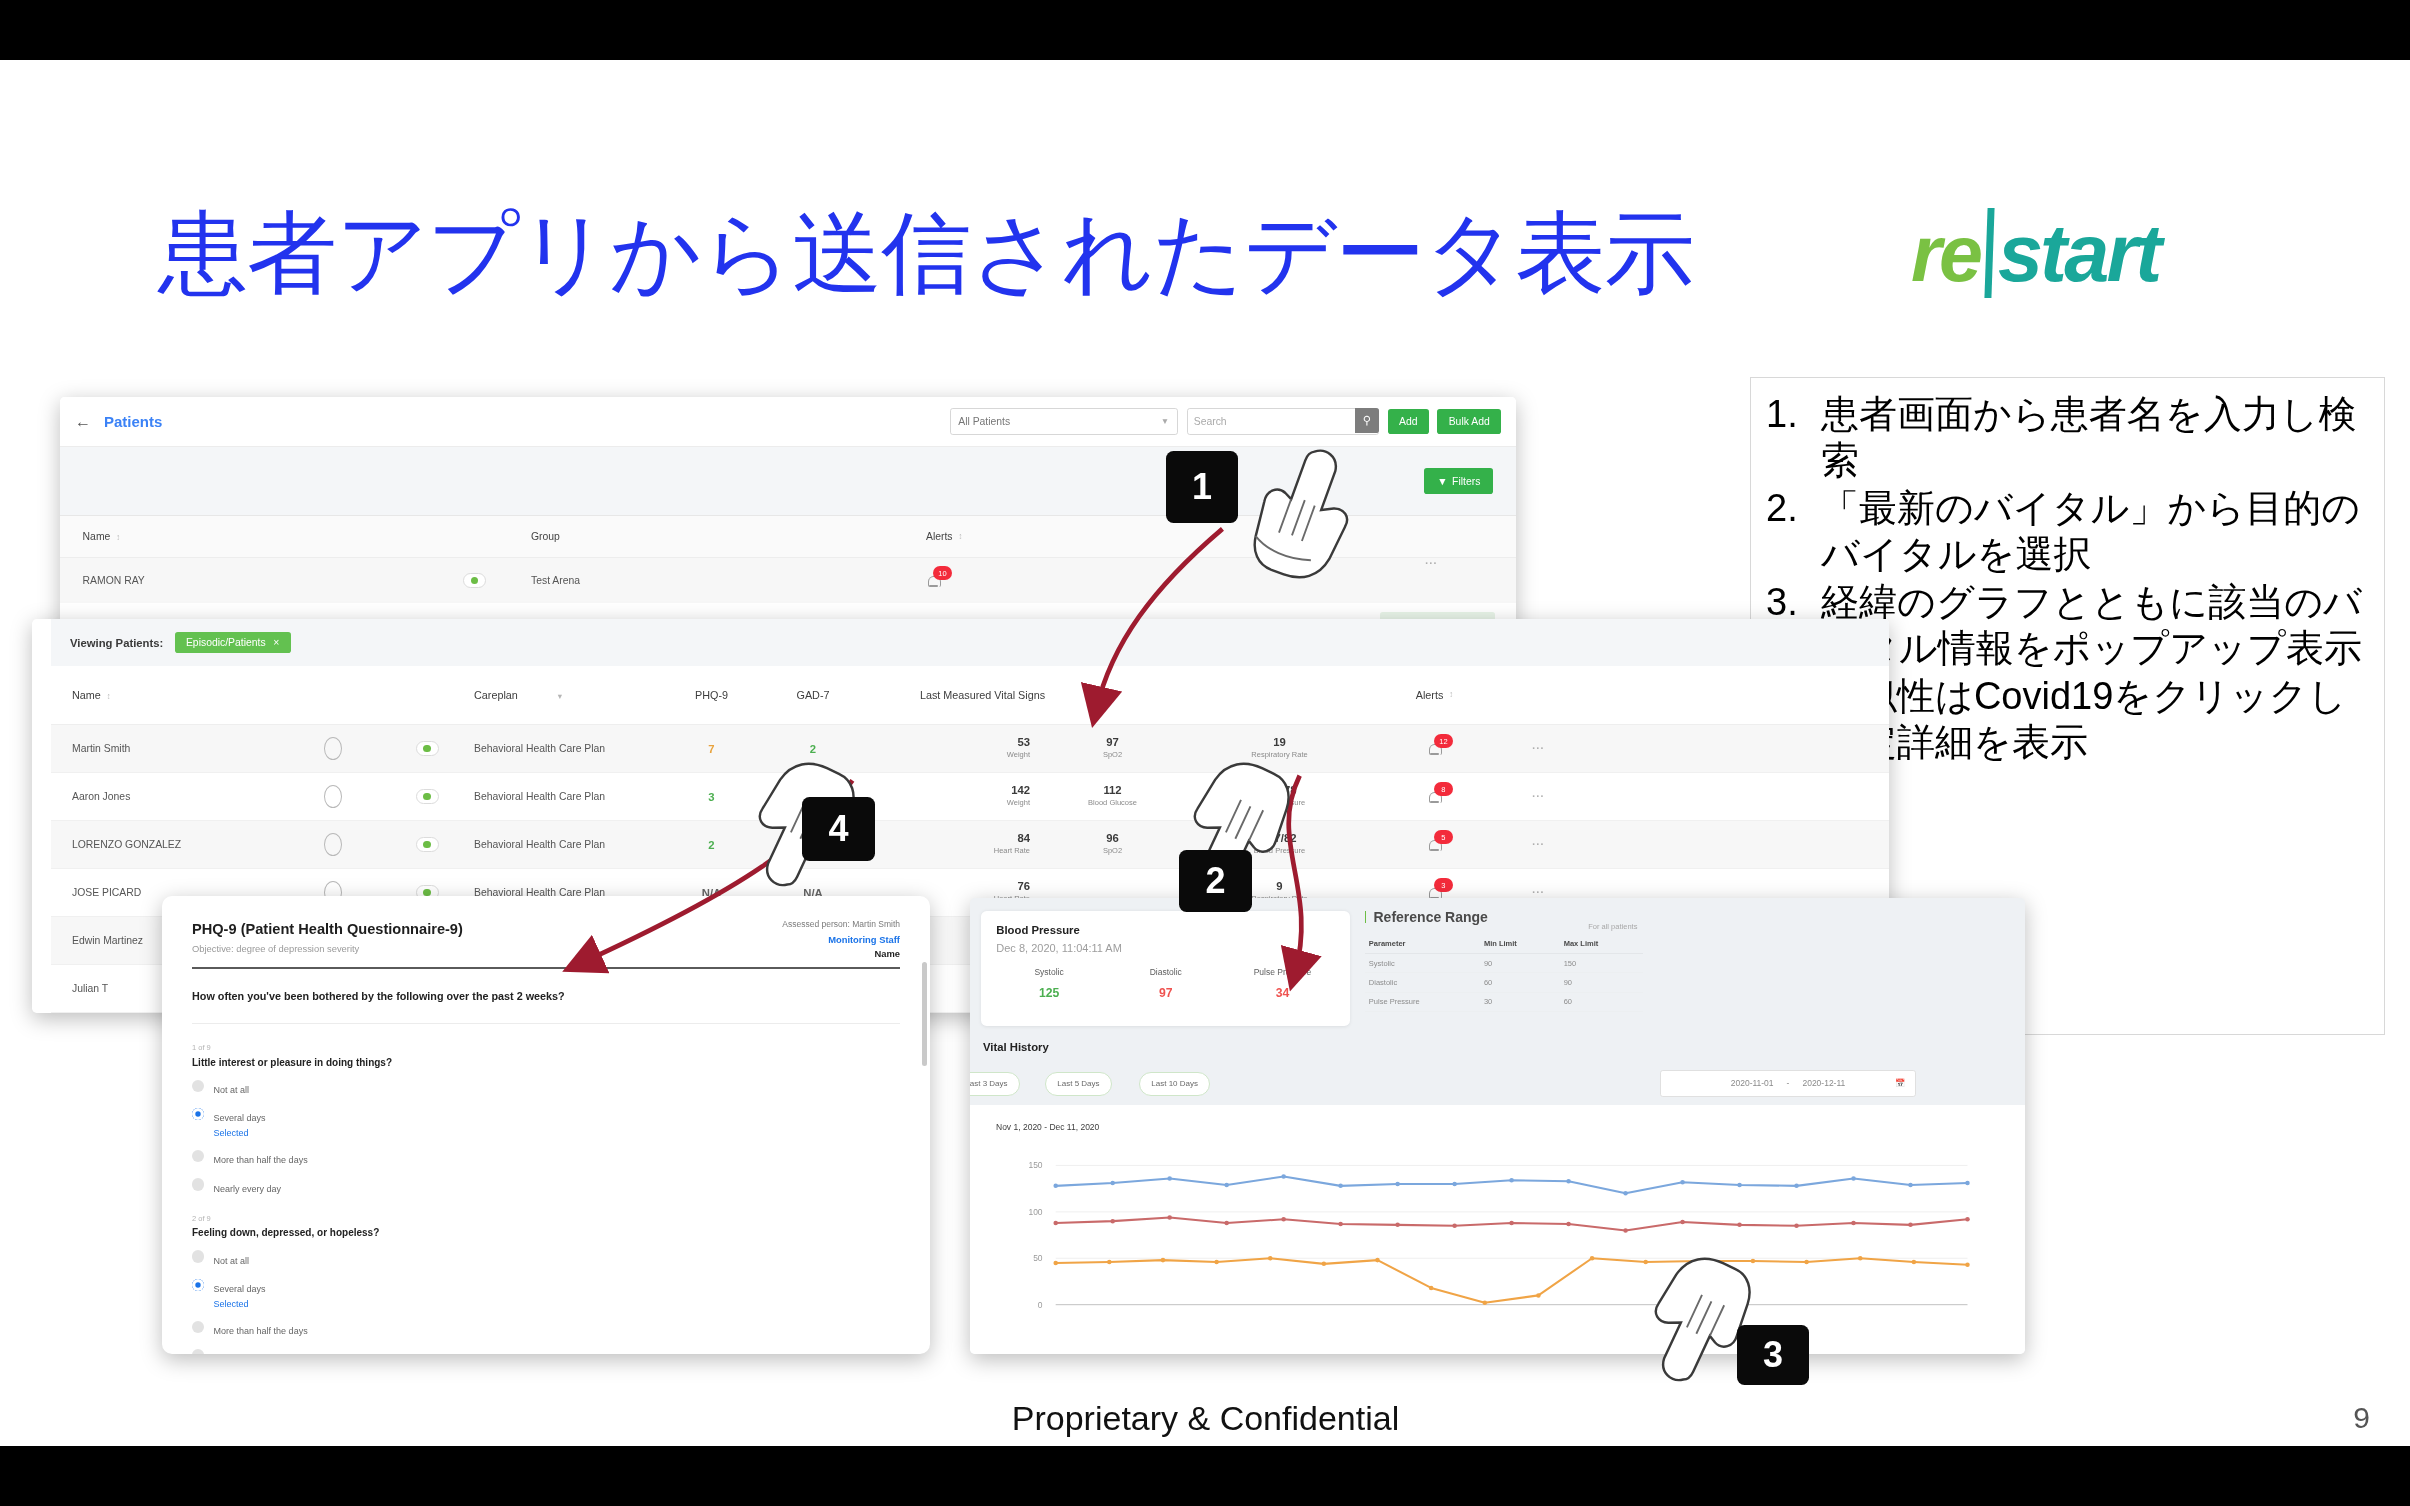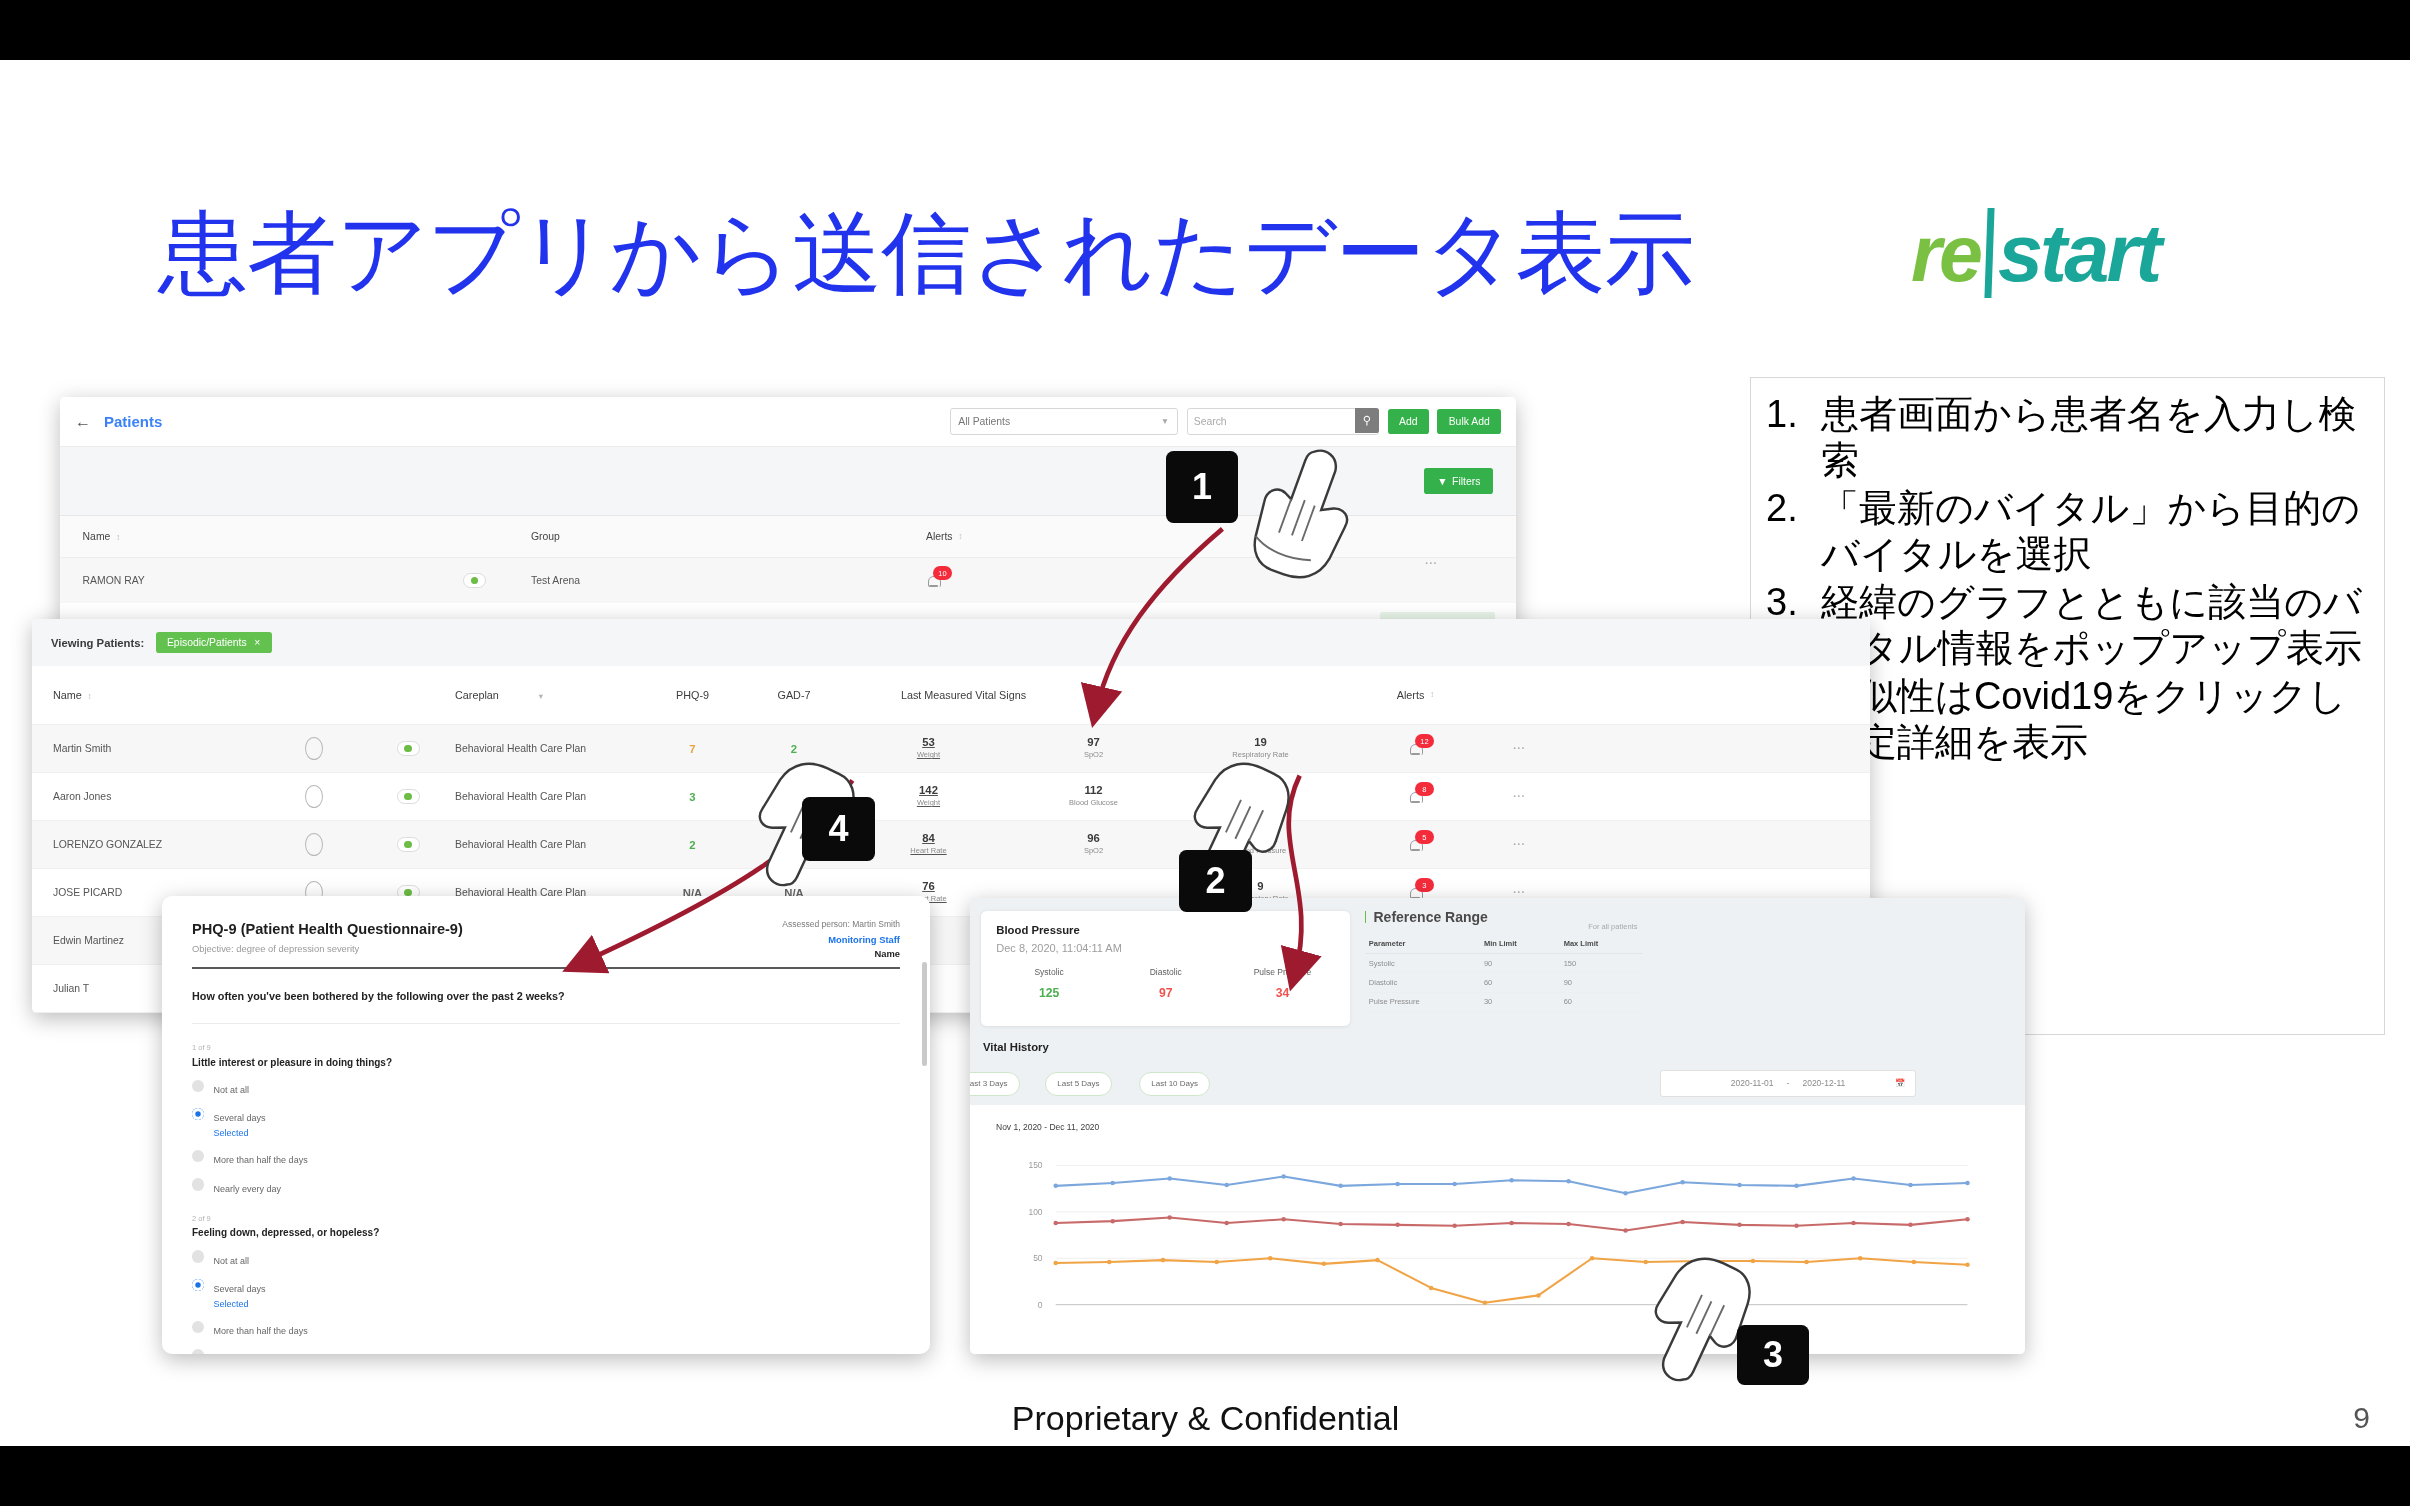--- a/index.html
+++ b/index.html
@@ -55,34 +55,34 @@
   .greenpill i{width:7.5px;height:7.5px;border-radius:50%;background:#6cbd45;display:block;}
   .bell{position:relative;width:15px;height:17px;}
   .bell .b{position:absolute;left:1.9px;top:3.8px;width:11.3px;height:10.4px;border:1.5px solid #9a9a9a;border-radius:5.6px 5.6px 1.9px 1.9px;border-bottom:none;}
   .bell .bb{position:absolute;left:2.8px;top:13px;width:9.4px;height:1.9px;background:#9a9a9a;border-radius:0.9px;}
   .badge{position:absolute;left:6.6px;top:-5.6px;min-width:14px;height:14px;border-radius:7.5px;background:#f32b3b;color:#fff;
      font-size:7.5px;display:flex;align-items:center;justify-content:center;padding:0 2.8px;}
   .kebab{font-size:12.2px;color:#999;letter-spacing:0;line-height:8.5px;writing-mode:vertical-rl;}
   .vpd{position:absolute;right:21px;bottom:7.5px;background:#e8f4e8;border-radius:2.8px;padding:5.6px 11.3px;font-size:10.4px;color:#5c6b5c;}
 
   
-  #shot-table{left:32px;top:559px;width:1838px;height:394px;border-radius:4.7px;background:#fff;}
+  #shot-table{left:32px;top:559px;width:1838px;height:394px;border-radius:4.7px;background:#fff;padding-left:19px;}
   .vt-top{height:47px;background:#f4f6f8;display:flex;align-items:center;padding:0 19px;gap:11.3px;}
   .vt-top .lbl{font-size:11.3px;font-weight:700;color:#3a3a3a;}
   .chip{background:#63c150;color:#fff;border-radius:2.8px;font-size:10.4px;padding:4.7px 11.3px;display:flex;align-items:center;gap:7.5px;}
   .vt-head{height:58px;background:#fff;border-bottom:0.9px solid #eee;display:flex;align-items:center;font-size:10.8px;color:#3d3d3d;}
   .vt-row{height:47px;display:flex;align-items:center;font-size:10.4px;color:#555;border-bottom:0.9px solid #f0f0f0;}
   .vt-row.alt{background:#f7f7f7;}
   .c-name{width:235px;padding-left:21px;box-sizing:border-box;}
   .c-ring{width:94px;display:flex;justify-content:center;}
   .c-tog{width:94px;display:flex;justify-content:center;}
   .c-care{width:188px;}
   .c-phq{width:99px;text-align:center;}
   .c-gad{width:104px;text-align:center;}
-  .c-v1{width:165px;text-align:center;text-decoration:underline;}
+  .c-v1{width:165px;text-align:right;}
   .c-v2{width:165px;text-align:center;}
   .c-v3{width:169px;text-align:center;}
   .c-al{width:141px;display:flex;justify-content:center;}
   .c-kb{width:66px;display:flex;justify-content:center;}
   .ring{width:16px;height:21px;border:1.5px solid #b9b9b9;border-radius:50%;}
   .vnum{font-size:11.3px;color:#3b3b3b;font-weight:600;line-height:13px;}
   .vlab{font-size:7.5px;color:#8b8b8b;line-height:11.3px;}
   .scorenum{font-size:11.3px;font-weight:600;}
   .filtic{font-size:8.5px;color:#b5b5b5;margin-left:40px;}
 

